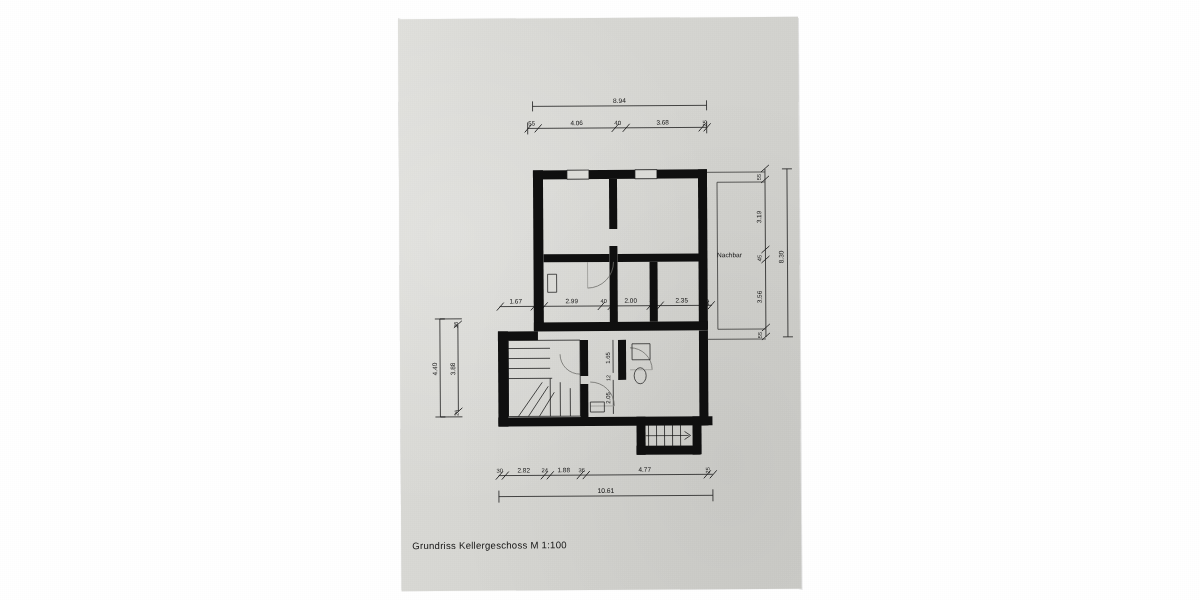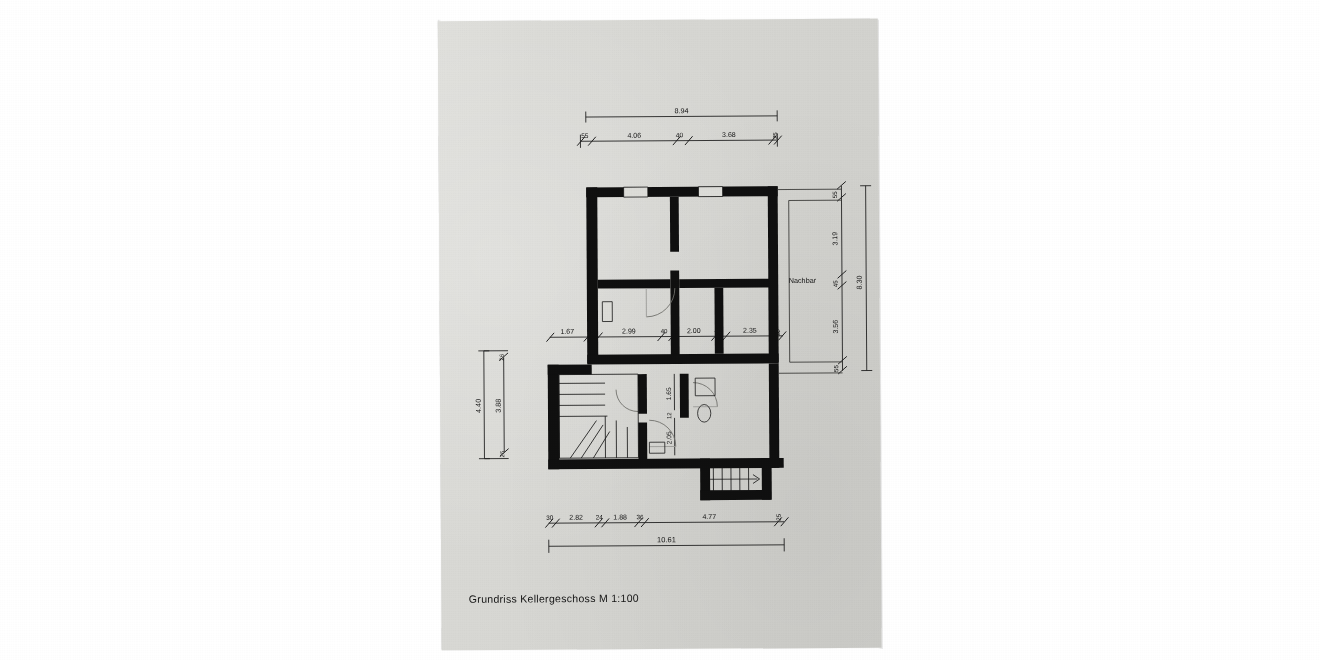--- a/index.html
+++ b/index.html
@@ -26,21 +26,21 @@
   #paper-edge-l{position:absolute;left:398px;top:18px;width:3px;height:572px;
     background:linear-gradient(90deg,rgba(0,0,0,.10),rgba(0,0,0,0));transform:rotate(-0.35deg);transform-origin:50% 0;}
   #paper-edge-r{position:absolute;left:795px;top:18px;width:4px;height:572px;
     background:linear-gradient(270deg,rgba(0,0,0,.10),rgba(0,0,0,0));transform:rotate(-0.35deg);transform-origin:50% 0;}
 
   #plan{position:absolute;left:398px;top:18px;width:400px;height:572px;
         transform:rotate(-0.35deg);transform-origin:50% 0%;}
   #plan svg{display:block;}
 
   .ttl{
-    position:absolute;left:25px;top:521px;
+    position:absolute;left:11px;top:521px;
     font-size:9.6px;color:#141414;letter-spacing:.25px;white-space:nowrap;
   }
   
   #grain{position:absolute;inset:0;pointer-events:none;opacity:.5;
     background-image:
       repeating-linear-gradient(0deg, rgba(0,0,0,.012) 0 1px, rgba(0,0,0,0) 1px 2px),
       repeating-linear-gradient(90deg, rgba(0,0,0,.012) 0 1px, rgba(0,0,0,0) 1px 2px);}
 </style>
 </head>
 <body>

